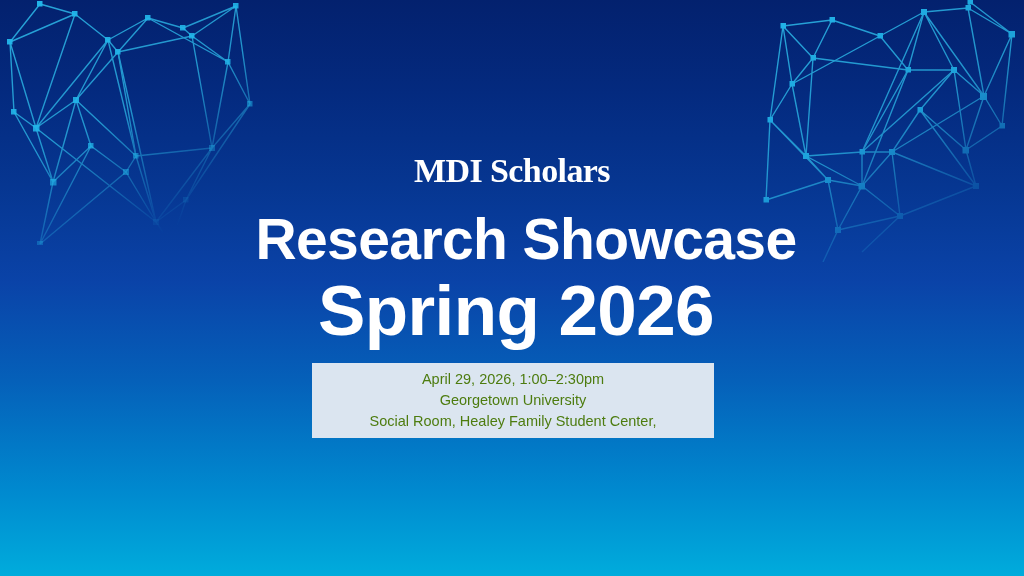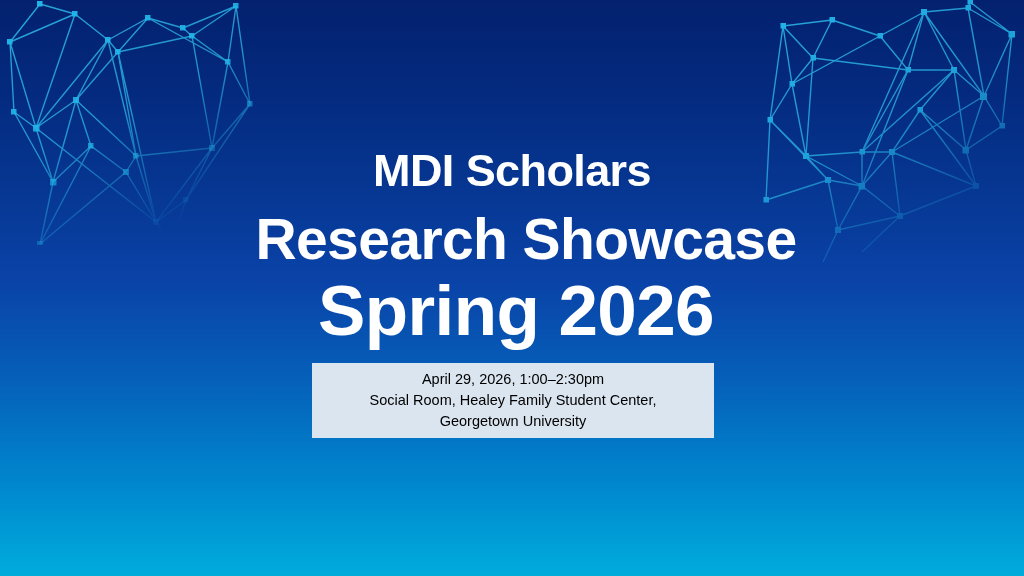--- a/index.html
+++ b/index.html
@@ -37,22 +37,23 @@
     top: 140px;
     text-align: center;
   }
   .title-line {
     color: #ffffff;
     font-weight: bold;
     letter-spacing: -0.6px;
     white-space: nowrap;
   }
   .title-line-1 {
-    font-size: 45px;
+    font-size: 34px;
     line-height: 62px;
+    font-family: Liberation Serif, serif;
   }
   .title-line-2 {
     font-size: 57px;
     line-height: 74px;
     padding-left: 28px;
   }
   .title-line-3 {
     font-size: 71px;
     line-height: 70px;
     margin-left: 8px;
@@ -64,21 +65,21 @@
     top: 363px;
     width: 402px;
     height: 75px;
     background: #dbe5f0;
     display: flex;
     flex-direction: column;
     align-items: center;
     justify-content: center;
   }
   .info-line {
-    color: #000000;
+    color: #4d7c0f;
     font-size: 14.5px;
     line-height: 21px;
     text-align: left;
     white-space: nowrap;
   }
 </style>
 </head>
 <body>
 
 <div id="poster">
@@ -199,17 +200,17 @@
   </svg>
 
   <div class="title-block">
     <div class="title-line title-line-1">MDI Scholars</div>
     <div class="title-line title-line-2">Research Showcase</div>
     <div class="title-line title-line-3">Spring 2026</div>
   </div>
 
   <div class="info-box">
     <div class="info-line">April 29, 2026, 1:00–2:30pm</div>
+    <div class="info-line">Georgetown University</div>
     <div class="info-line">Social Room, Healey Family Student Center,</div>
-    <div class="info-line">Georgetown University</div>
   </div>
 
 </div>
 
 </body></html>

